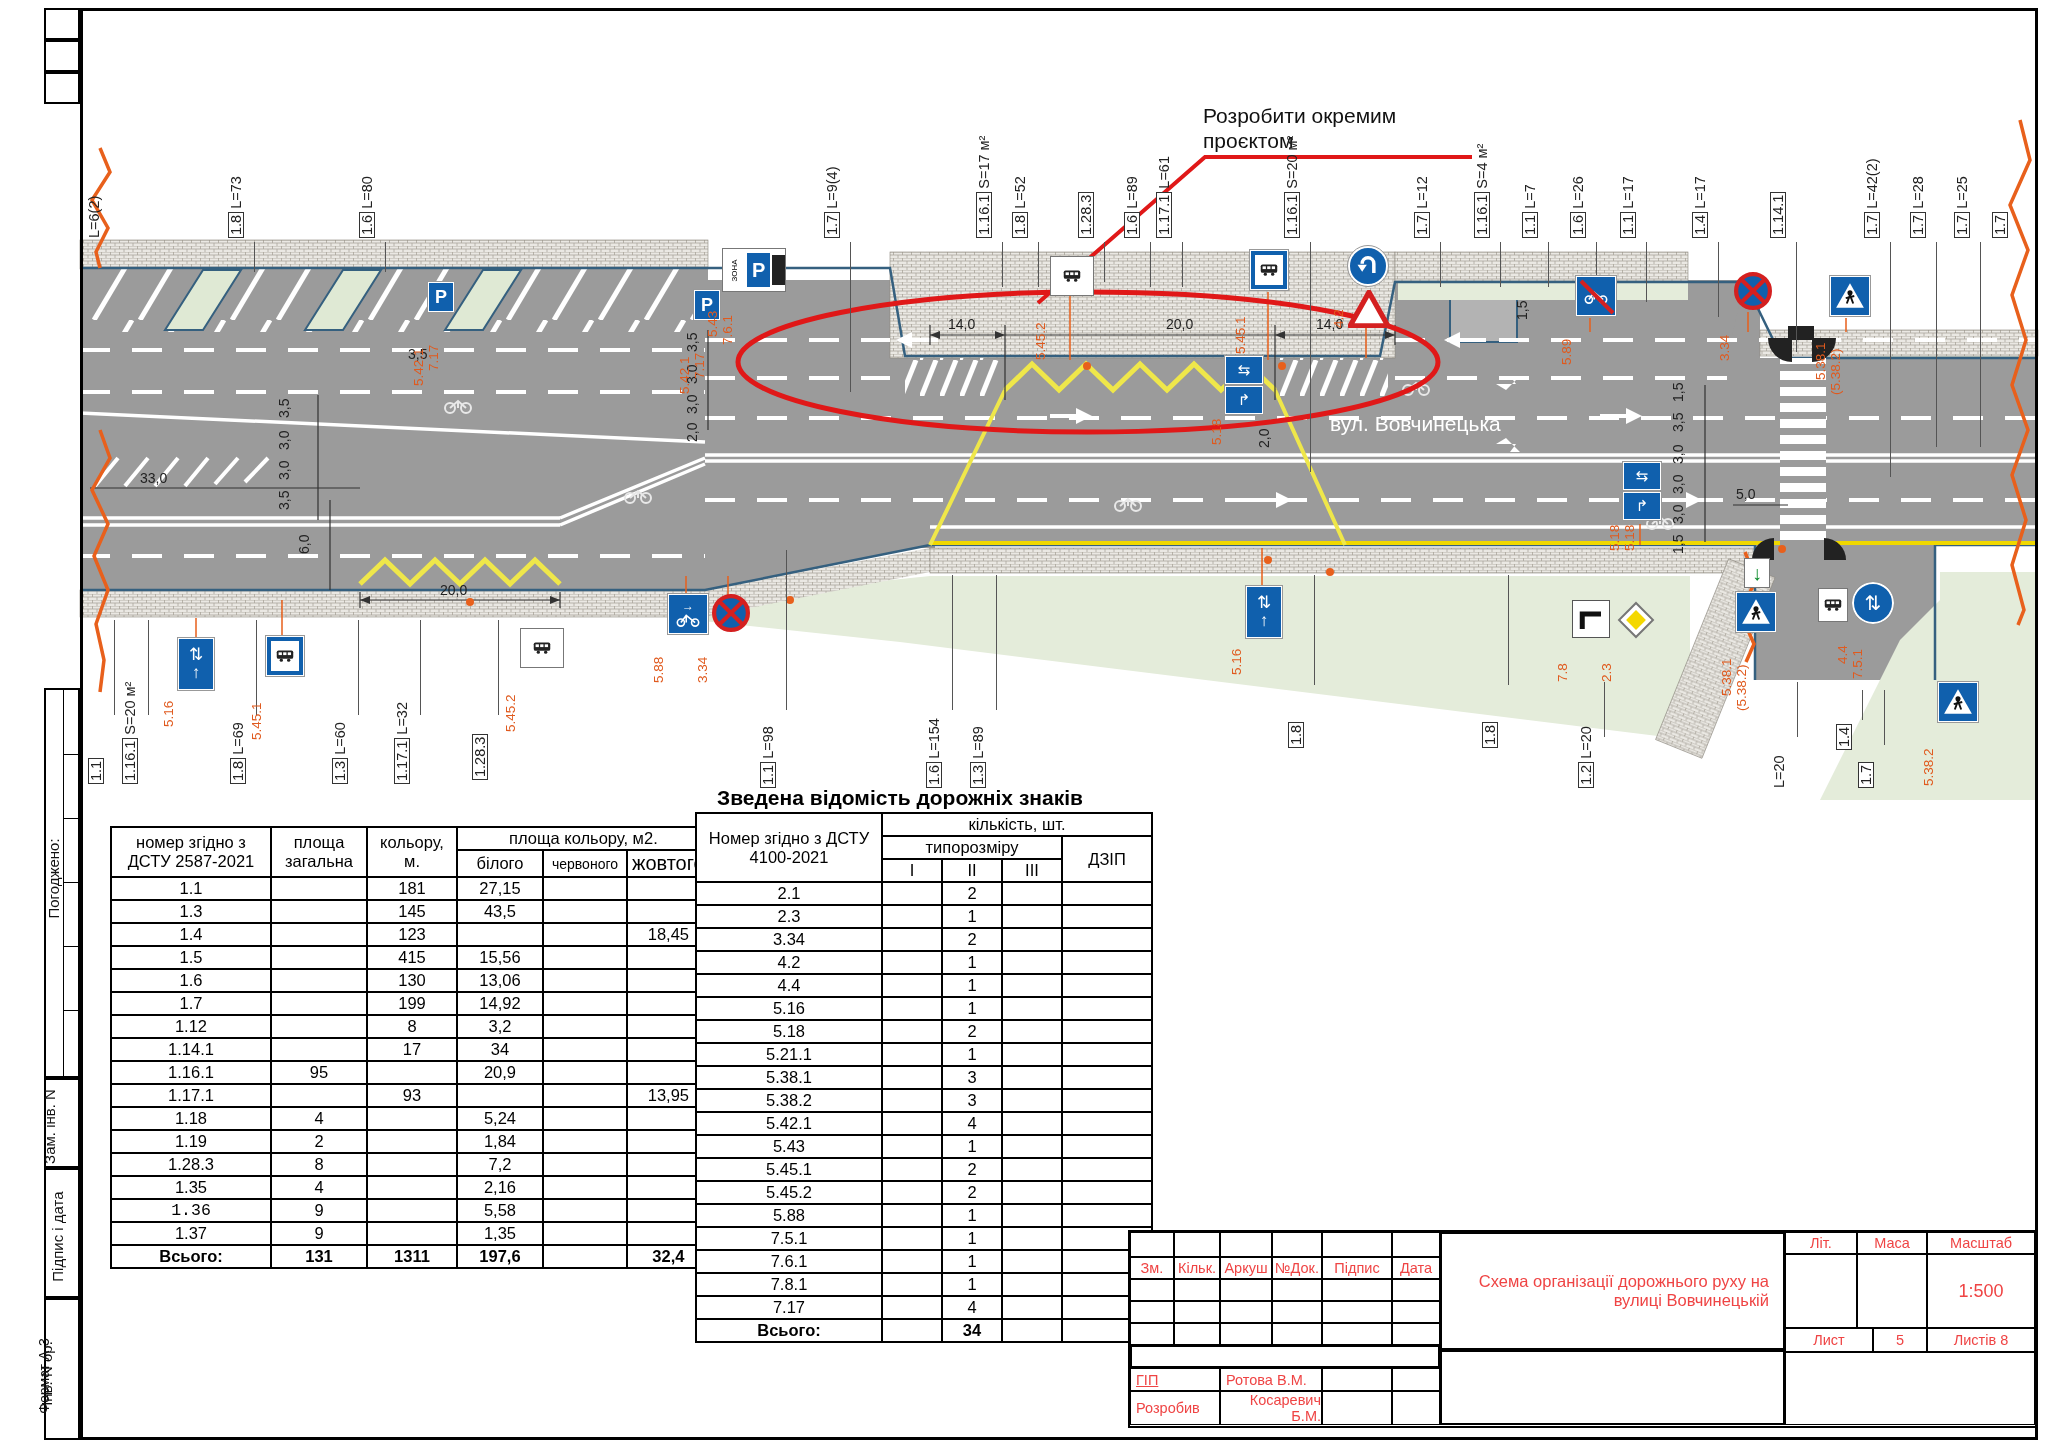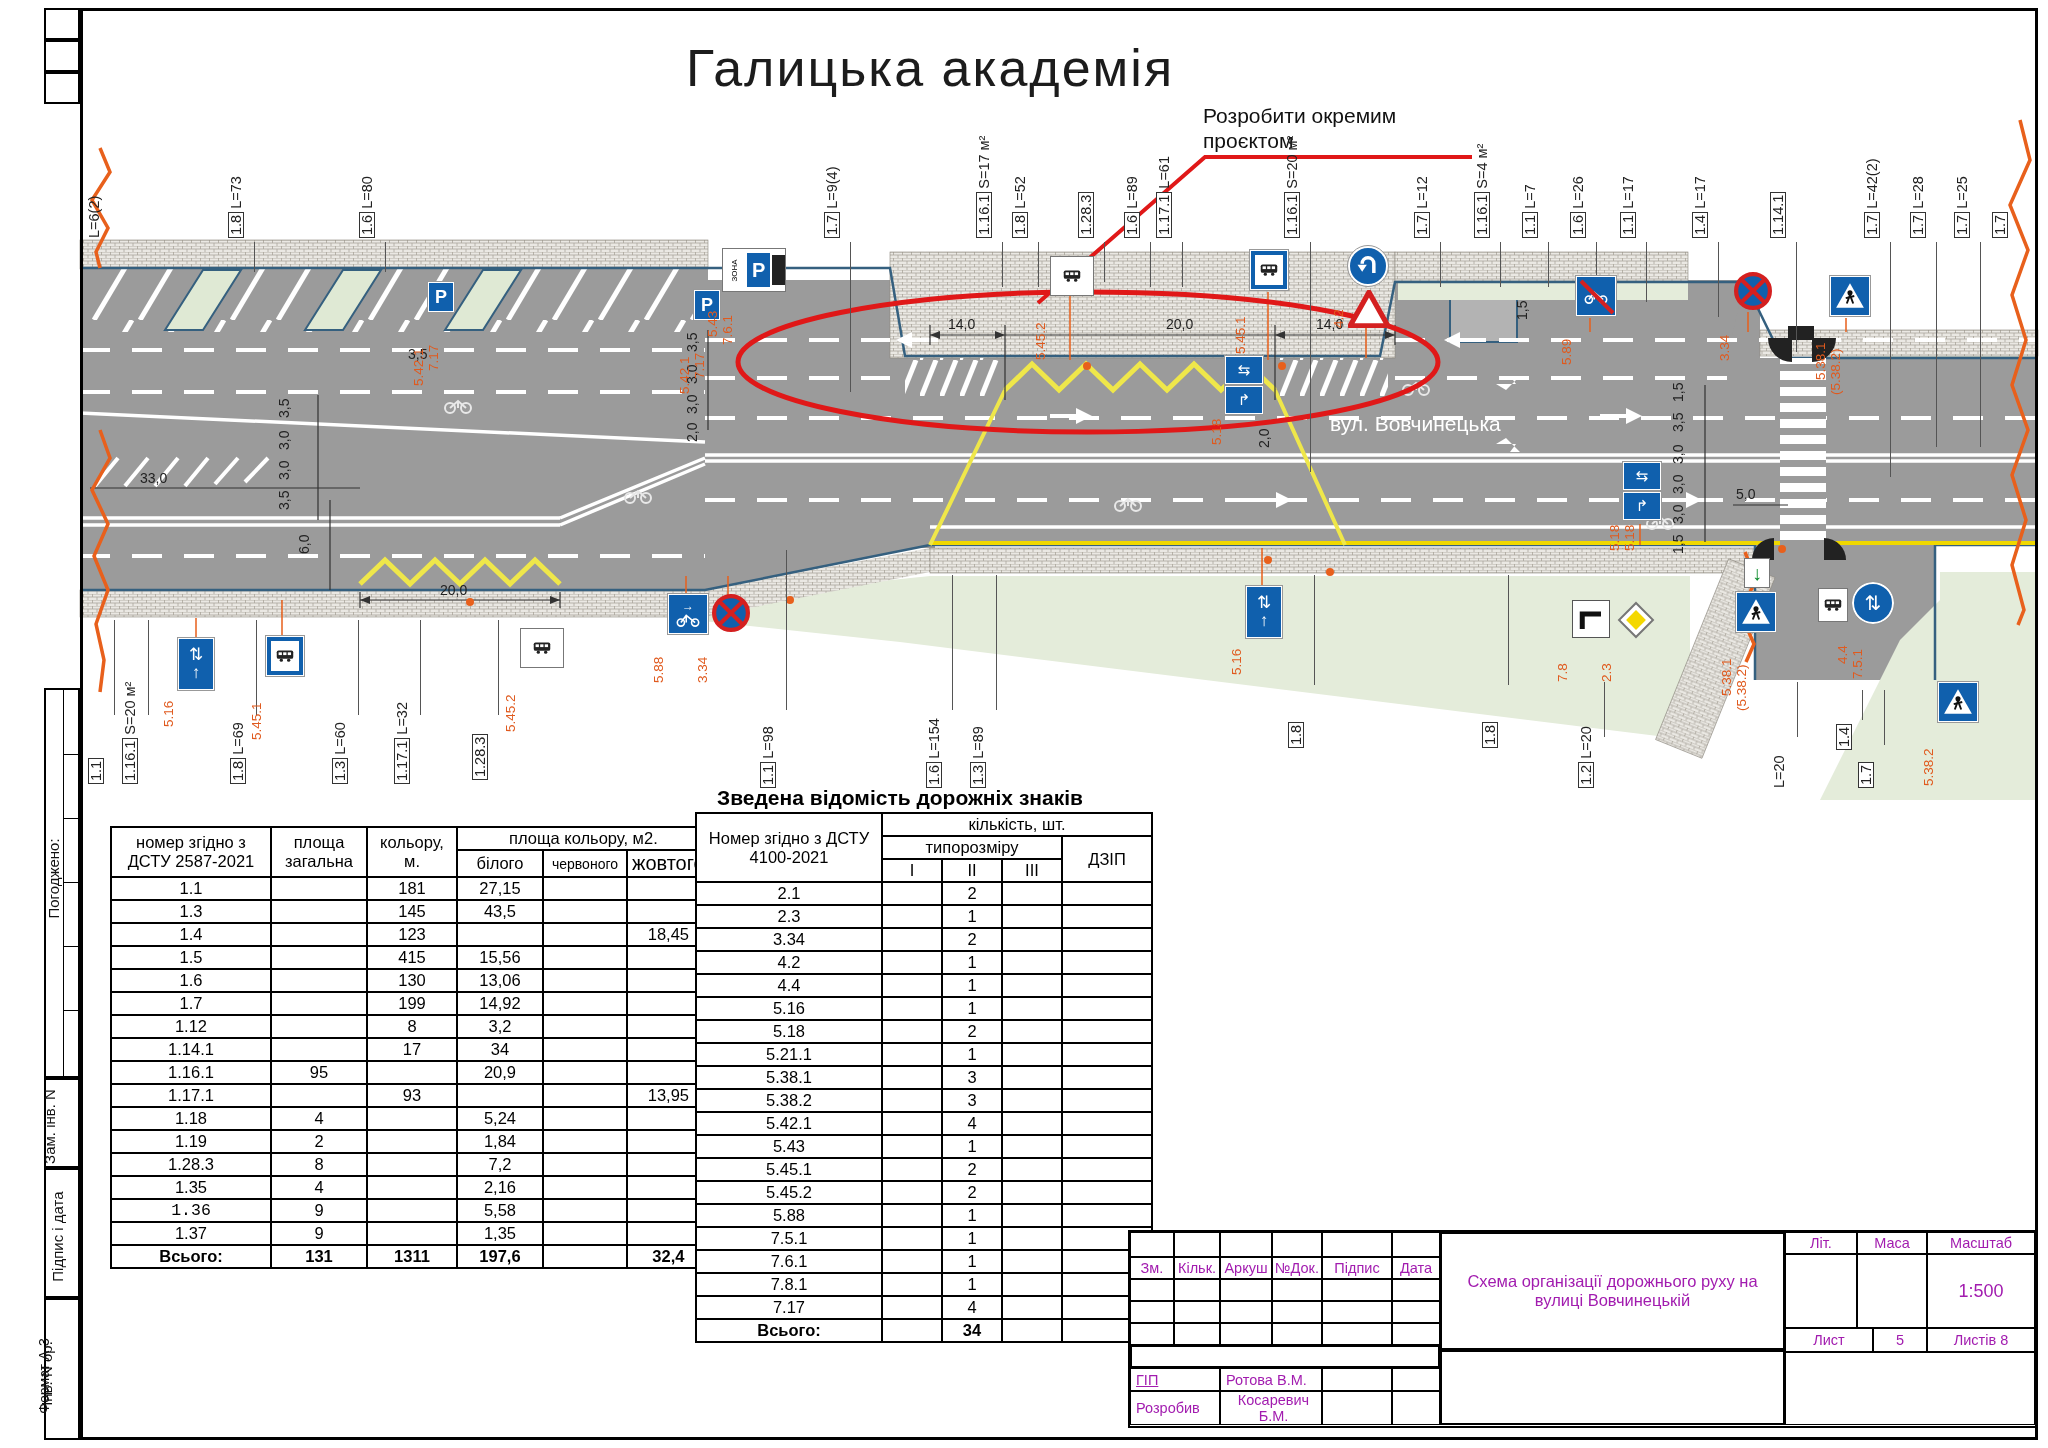--- a/index.html
+++ b/index.html
@@ -22,21 +22,21 @@
   .slab{position:absolute;font-size:13.5px;color:#e05a1e;transform:rotate(-90deg);transform-origin:left bottom;white-space:nowrap;}
   .sgn{position:absolute;display:flex;align-items:center;justify-content:center;box-sizing:border-box;}
   .sgn svg{display:block;}
   
   .tbl-title{position:absolute;font-size:21px;font-weight:bold;color:#000;}
   table.data{position:absolute;border-collapse:collapse;background:#fff;}
   table.data td,table.data th{border:2.2px solid #000;font-size:16.5px;padding:1px 4px;text-align:center;color:#000;font-weight:normal;}
   table.data .tot td{font-weight:bold;}
   
   #stamp{position:absolute;left:1128px;top:1230px;width:910px;height:198px;border:2.5px solid #000;box-sizing:border-box;background:#fff;}
-  .sc{position:absolute;box-sizing:border-box;border:1.2px solid #000;font-size:14.5px;display:flex;align-items:center;justify-content:center;text-align:center;color:#a21caf;}
+  .sc{position:absolute;box-sizing:border-box;border:1.2px solid #000;font-size:14.5px;display:flex;align-items:center;justify-content:center;text-align:right;color:#ef4444;}
   .sc.thick{border-width:2.2px;}
   .sc.left{justify-content:flex-start;padding-left:5px;}
 </style>
 </head>
 <body>
 
 <div id="page">
 
   <svg id="plansvg" width="2048" height="820" viewBox="0 0 2048 820">
     <defs>
@@ -216,21 +216,20 @@
       <polyline points="100,148 110,172 92,200 108,228 96,252 100,268"></polyline>
       <polyline points="100,430 110,458 92,490 108,524 94,556 108,590 96,624 104,660 100,692"></polyline>
       <polyline points="2020,120 2030,160 2010,205 2028,250 2012,295 2026,340 2012,385 2028,430 2012,475 2026,520 2012,565 2024,610 2018,625"></polyline>
       <polyline points="1745,552 1756,580 1740,612 1754,644 1746,662"></polyline>
     </g>
 
     <ellipse cx="1088" cy="362" rx="350" ry="70" fill="none" stroke="#e01818" stroke-width="5"></ellipse>
     <path d="M1472,157 H1205 L1038,303" fill="none" stroke="#e01818" stroke-width="4"></path>
   </svg>
 
-  <div class="main-title">Галицька академія</div>
   <div class="annot">
     <div>Розробити окремим</div>
     <div>проєктом</div>
   </div>
   <div class="street" style="left:1330px;top:412px;">вул. Вовчинецька</div>
 
   <div id="overlay">
       <div class="co" style="left:103px;top:220px;">
         <span>L=6(2)</span>
       </div>

